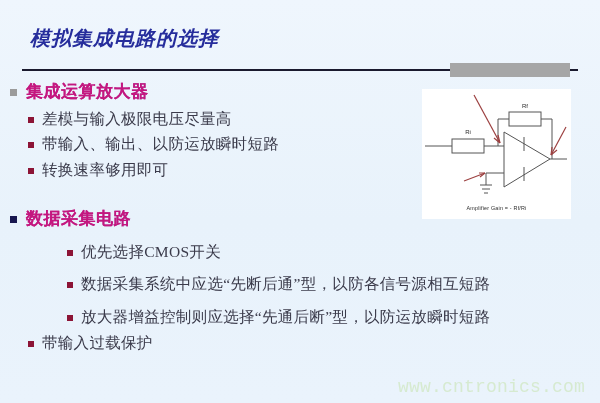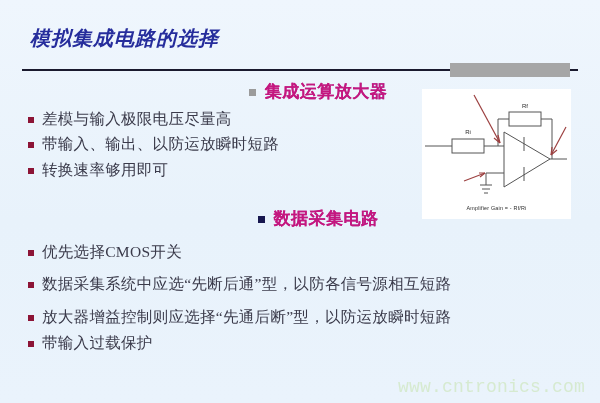--- a/index.html
+++ b/index.html
@@ -54,23 +54,22 @@
   .body {
     position: absolute;
     left: 0;
     top: 80px;
     width: 600px;
   }
   .lvl1 {
     position: relative;
     display: flex;
     align-items: flex-start;
-    padding-left: 36px;
+    padding-left: 10px;
     margin-bottom: 2px;
-    justify-content: center;
   }
   .lvl1 .bullet {
     flex: 0 0 auto;
     width: 7px;
     height: 7px;
     margin-top: 9px;
     margin-right: 9px;
   }
   .lvl1 .bullet.gray { background: #9b9b9b; }
   .lvl1 .bullet.navy { background: #17174f; }
@@ -102,21 +101,21 @@
     margin-top: 10px;
     margin-right: 8px;
   }
   .lvl2 .txt {
     font-size: 15.5px;
     color: #3a3a4a;
     line-height: 1.6;
     letter-spacing: 0.3px;
     white-space: nowrap;
   }
-  .lvl2.spaced { margin-top: 8px; }
+  .lvl2.spaced { margin-top: 8px; margin-left: 39px; }
 
   
   .figure {
     position: absolute;
     left: 422px;
     top: 89px;
     width: 149px;
     height: 130px;
     background: #ffffff;
   }

